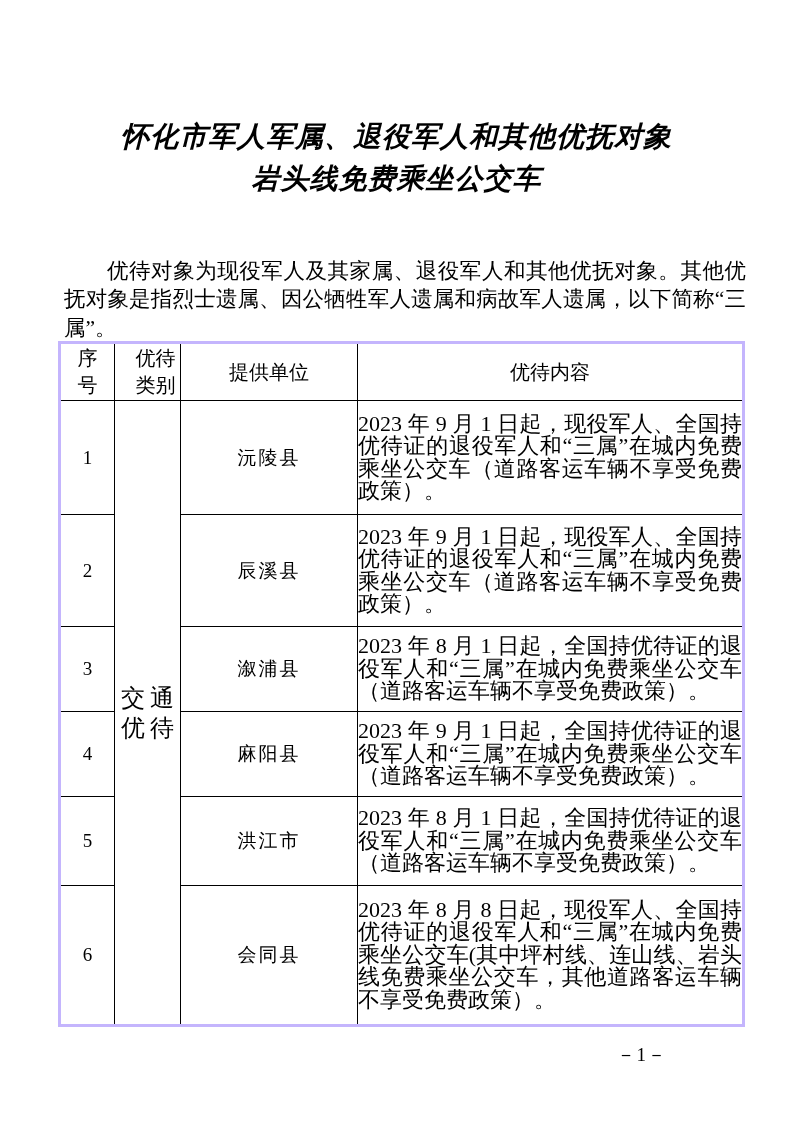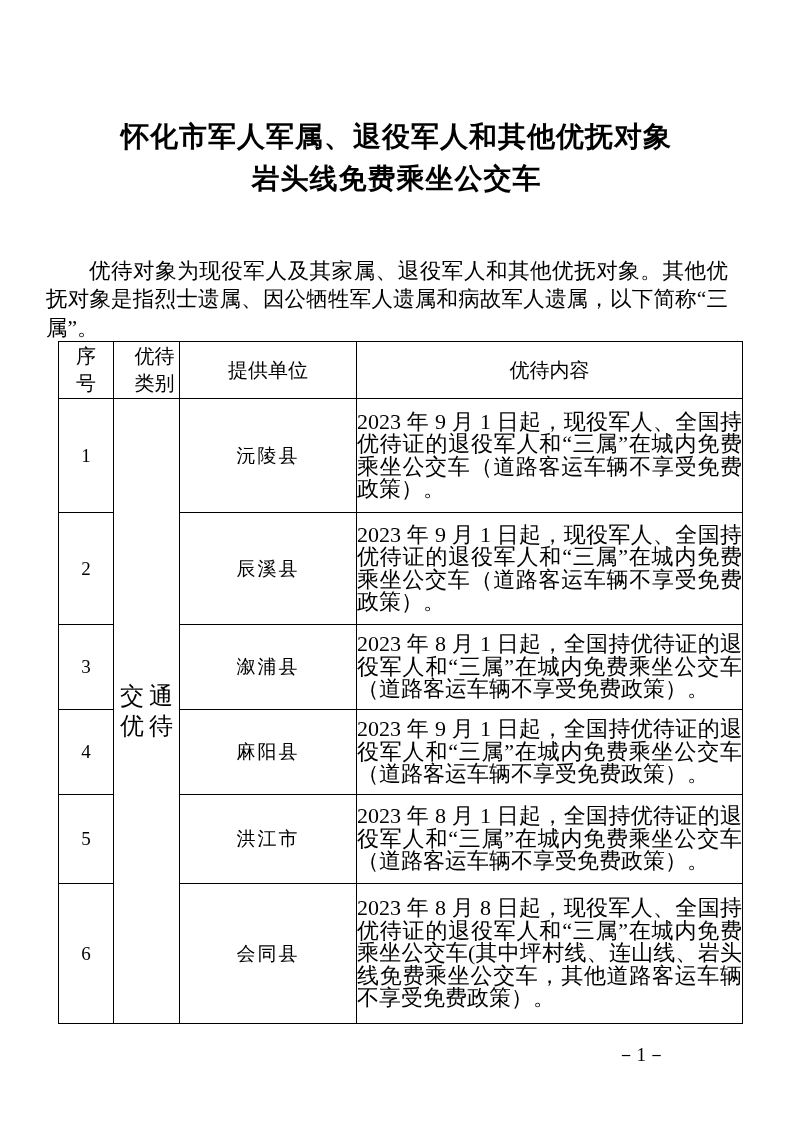--- a/index.html
+++ b/index.html
@@ -15,39 +15,40 @@
   .doc-title {
     position: absolute;
     top: 116px;
     left: 0;
     width: 100%;
     text-align: center;
     font-size: 28px;
     font-weight: bold;
     line-height: 42px;
     letter-spacing: 1px;
+    font-style: italic;
   }
   .intro {
     position: absolute;
     top: 235px;
-    left: 46px;
+    left: 64px;
     width: 682px;
     font-size: 21.5px;
     line-height: 28.5px;
     text-align: justify;
     text-indent: 2em;
   }
   table.doc-table {
     position: absolute;
     top: 341px;
     left: 58px;
     width: 684px;
     table-layout: fixed;
     border-collapse: collapse;
-    border: 1px solid #c4b5fd;
+    border: 3px solid #c4b5fd;
   }
   .doc-table td, .doc-table th {
     border: 1.5px solid #000;
     padding: 0;
     vertical-align: middle;
     font-weight: normal;
     overflow: hidden;
   }
   .col-no    { width: 55px; }
   .col-cat   { width: 66px; }

